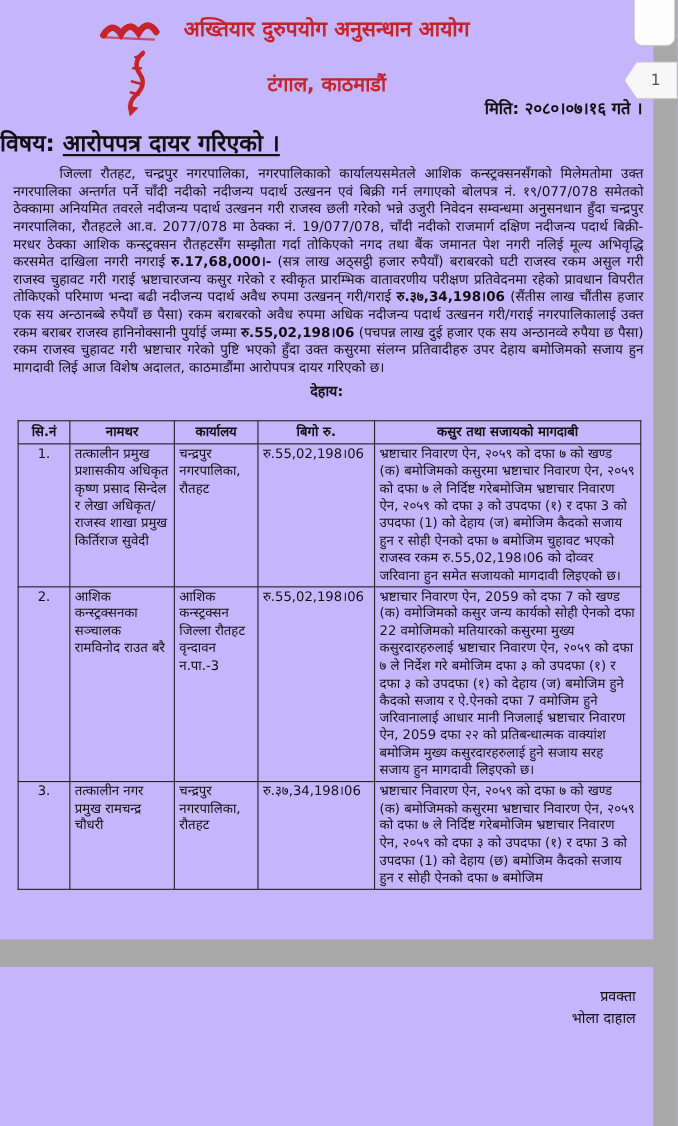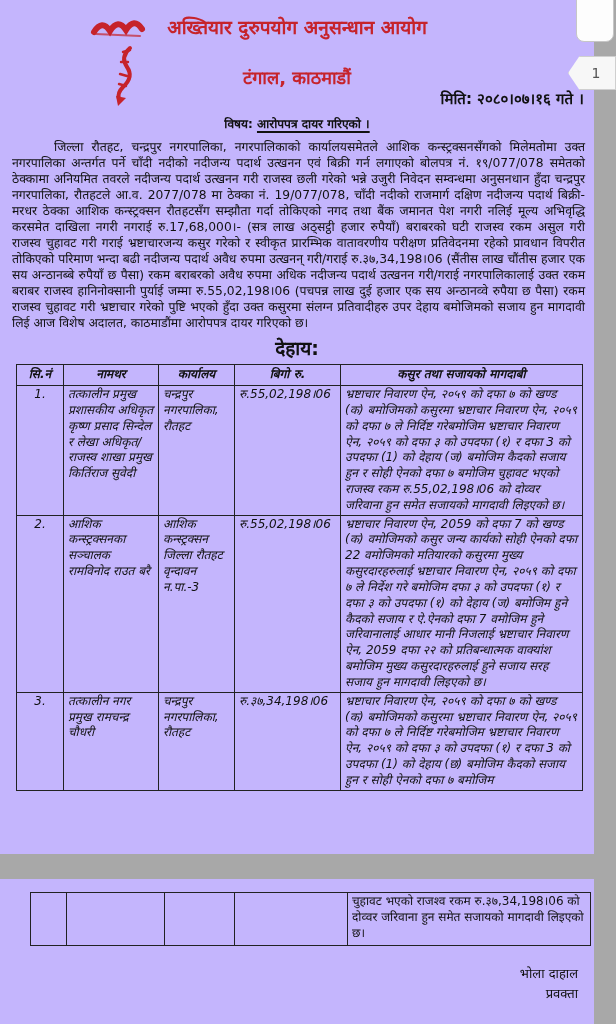--- a/index.html
+++ b/index.html
@@ -28,35 +28,35 @@
   }
 
   
   .emblem{position:absolute;left:90px;top:18px;width:74px;height:88px;}
   .letterhead{padding-top:16px;text-align:center;}
   .org-name{font-size:19px;font-weight:bold;color:#c6232b;line-height:1.2;}
   .org-address{font-size:18px;font-weight:bold;color:#c6232b;line-height:1.2;margin-top:28px;}
   .date-line{text-align:right;margin:0 10px 0 0;font-size:15px;font-weight:bold;color:#111;}
 
   .doc-title{text-align:center;font-size:21px;font-weight:bold;margin-top:6px;}
-  .subject-line{text-align:center;font-size:12px;font-weight:bold;margin-top:7px;}
+  .subject-line{font-size:21px;font-weight:bold;margin-top:7px;}
   .subject-underline{text-decoration:underline;text-decoration-thickness:2px;text-underline-offset:3px;}
 
   
   .body-par{
     margin:8px 9px 0 12px;
     font-size:12.3px;line-height:1.3;text-align:justify;text-indent:42px;
   }
-  .bold{font-weight:normal;margin-top:32px;}
+  .bold{font-weight:bold;margin-top:32px;}
 
-  .table-caption{text-align:center;font-size:19px;font-weight:bold;margin-top:3px;}
+  .table-caption{text-align:center;font-size:13px;font-weight:bold;margin-top:3px;}
 
   
   table{border-collapse:collapse;table-layout:fixed;}
-  .charge-table{margin:3px 0 0 16px;width:566px;font-style:italic;}
+  .charge-table{margin:18px 0 0 16px;width:566px;}
   .charge-table-cont{margin:13px 0 0 30px;width:560px;}
   th,td{border:1.2px solid #222;vertical-align:top;padding:1px 4px;font-size:12px;line-height:1.32;}
   th{font-weight:bold;text-align:center;padding:2px 2px;}
   td.sn{text-align:center;}
   .row-1 td{height:126px;}
   .row-2 td{height:158px;}
   .cont-row td{height:50px;}
 
   .footer-sign{margin-top:18px;text-align:right;padding-right:16px;font-size:13px;line-height:1.5;}
 </style>
@@ -130,36 +130,18 @@
         <td>तत्कालीन नगर प्रमुख रामचन्द्र चौधरी</td>
         <td>चन्द्रपुर नगरपालिका, रौतहट</td>
         <td>रु.३७,34,198।06</td>
         <td>भ्रष्टाचार निवारण ऐन, २०५९ को दफा ७ को खण्ड (क) बमोजिमको कसुरमा भ्रष्टाचार निवारण ऐन, २०५९ को दफा ७ ले निर्दिष्ट गरेबमोजिम भ्रष्टाचार निवारण ऐन, २०५९ को दफा ३ को उपदफा (१) र दफा 3 को उपदफा (1) को देहाय (छ) बमोजिम कैदको सजाय हुन र सोही ऐनको दफा ७ बमोजिम</td>
       </tr>
     </tbody>
   </table>
 </div>
 
 <div class="page page-2">
-  <table class="charge-table-cont">
-    <colgroup>
-      <col style="width:36px">
-        <col style="width:98px">
-        <col style="width:70px">
-        <col style="width:113px">
-        <col style="width:243px">
-    </colgroup>
-    <tbody>
-      <tr class="cont-row">
-        <td></td>
-        <td></td>
-        <td></td>
-        <td></td>
-        <td>चुहावट भएको राजश्व रकम रु.३७,34,198।06  को दोव्वर जरिवाना हुन समेत सजायको मागदावी लिइएको छ।</td>
-      </tr>
-    </tbody>
-  </table>
 
   <div class="footer-sign">
+    <div>प्रवक्ता</div>
     <div>भोला दाहाल</div>
-    <div>प्रवक्ता</div>
   </div>
 </div>
 
 </body></html>

